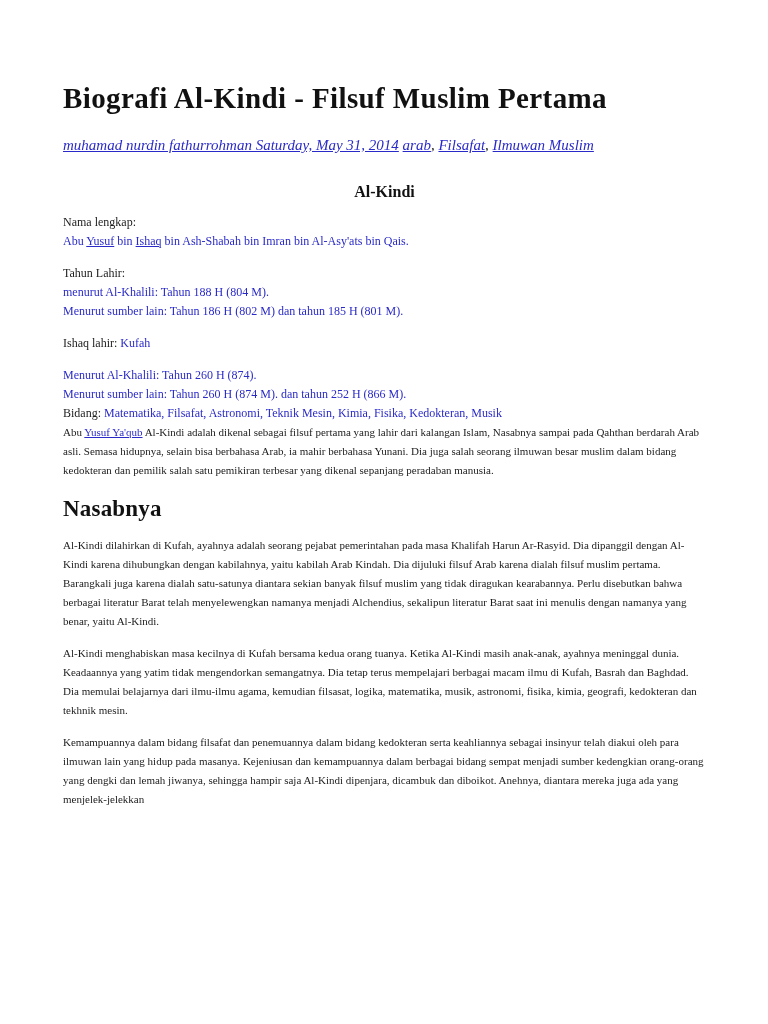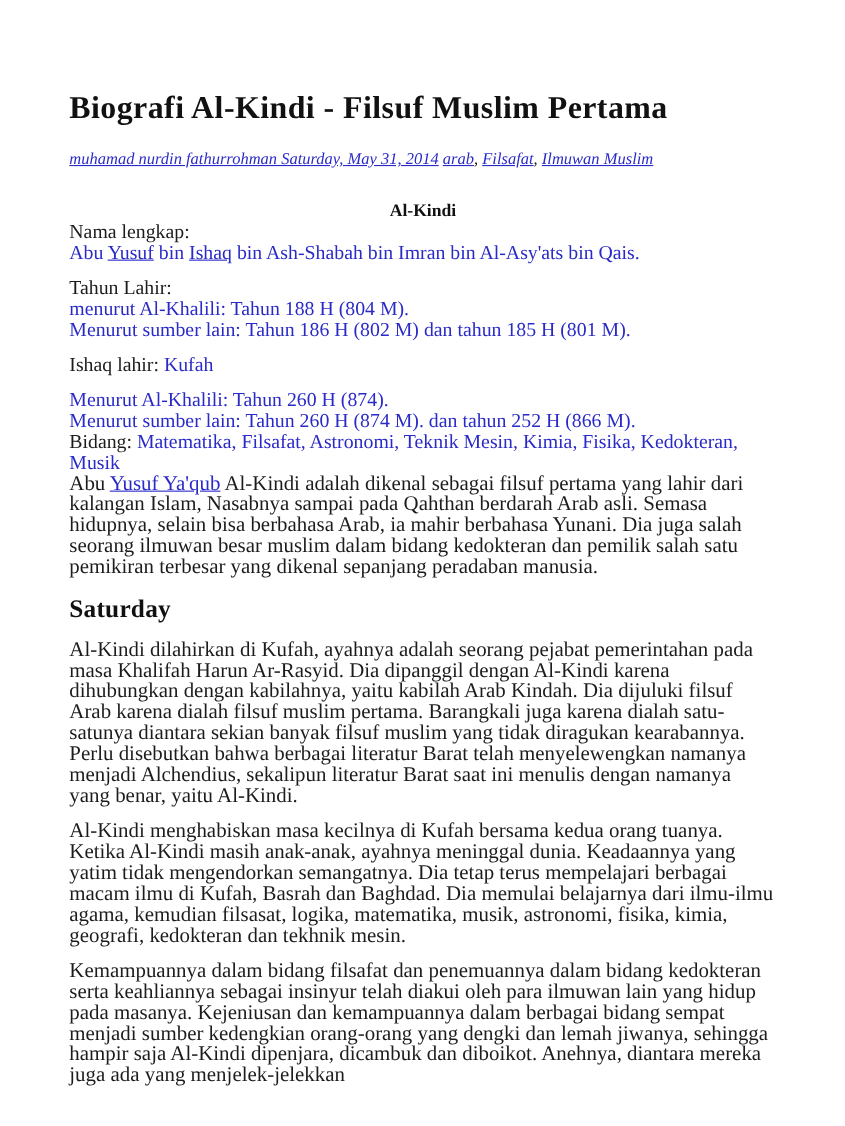--- a/index.html
+++ b/index.html
@@ -18,31 +18,31 @@
     font-size: 29px; font-weight: bold; letter-spacing: 0.4px;
     margin: 0 0 21px 0; white-space: nowrap; color: #111;
   }
 
   .byline { font-size: 15px; line-height: 19px; margin: 0 0 27px 0; color: var(--ink); font-style: italic; }
   .byline a { color: var(--link); text-decoration: underline; cursor: pointer; }
   .byline .sep { color: var(--ink); text-decoration: none; }
 
   .center-head {
     text-align: center; font-weight: bold; font-size: 16px; line-height: 19px;
-    margin: 0; color: #111;
+    margin: 12px; color: #111;
   }
 
-  .line { font-size: 18px; line-height: 19px; }
+  .line { font-size: 12px; line-height: 19px; }
   .blue { color: var(--link); }
   .blk  { color: var(--ink); }
   a.inline-link { color: var(--link); text-decoration: underline; cursor: pointer; }
   .gap { height: 13px; }
 
   p.body {
-    font-size: 19px; line-height: 19px; margin: 0 0 13px 0; color: var(--ink);
+    font-size: 11px; line-height: 19px; margin: 0 0 13px 0; color: var(--ink);
   }
   p.body.no-top { margin-top: 0; }
 
   h2.section-head {
     font-size: 23px; font-weight: bold; color: #111;
     margin: 16px 0 14px 0; letter-spacing: 0.2px;
   }
 </style>
 </head>
 <body>
@@ -72,19 +72,19 @@
   <div class="line"><span class="blk">Ishaq lahir: </span><span class="blue">Kufah</span></div>
 
   <div class="gap"></div>
 
   <div class="line blue">Menurut Al-Khalili: Tahun 260 H (874).</div>
   <div class="line blue">Menurut sumber lain: Tahun 260 H (874 M). dan tahun 252 H (866 M).</div>
   <div class="line"><span class="blk">Bidang: </span><span class="blue">Matematika, Filsafat, Astronomi, Teknik Mesin, Kimia, Fisika, Kedokteran, Musik</span></div>
 
   <p class="body no-top"><span>Abu </span><a class="inline-link">Yusuf Ya'qub</a><span> Al-Kindi adalah dikenal sebagai filsuf pertama yang lahir dari kalangan Islam, Nasabnya sampai pada Qahthan berdarah Arab asli. Semasa hidupnya, selain bisa berbahasa Arab, ia mahir berbahasa Yunani. Dia juga salah seorang ilmuwan besar muslim dalam bidang kedokteran dan pemilik salah satu pemikiran terbesar yang dikenal sepanjang peradaban manusia.</span></p>
 
-  <h2 class="section-head">Saturday</h2>
+  <h2 class="section-head">Nasabnya</h2>
   <p class="body">Al-Kindi dilahirkan di Kufah, ayahnya adalah seorang pejabat pemerintahan pada masa Khalifah Harun Ar-Rasyid. Dia dipanggil dengan Al-Kindi karena dihubungkan dengan kabilahnya, yaitu kabilah Arab Kindah. Dia dijuluki filsuf Arab karena dialah filsuf muslim pertama. Barangkali juga karena dialah satu-satunya diantara sekian banyak filsuf muslim yang tidak diragukan kearabannya. Perlu disebutkan bahwa berbagai literatur Barat telah menyelewengkan namanya menjadi Alchendius, sekalipun literatur Barat saat ini menulis dengan namanya yang benar, yaitu Al-Kindi.</p>
 
   <p class="body">Al-Kindi menghabiskan masa kecilnya di Kufah bersama kedua orang tuanya. Ketika Al-Kindi masih anak-anak, ayahnya meninggal dunia. Keadaannya yang yatim tidak mengendorkan semangatnya. Dia tetap terus mempelajari berbagai macam ilmu di Kufah, Basrah dan Baghdad. Dia memulai belajarnya dari ilmu-ilmu agama, kemudian filsasat, logika, matematika, musik, astronomi, fisika, kimia, geografi, kedokteran dan tekhnik mesin.</p>
   <p class="body">Kemampuannya dalam bidang filsafat dan penemuannya dalam bidang kedokteran serta keahliannya sebagai insinyur telah diakui oleh para ilmuwan lain yang hidup pada masanya. Kejeniusan dan kemampuannya dalam berbagai bidang sempat menjadi sumber kedengkian orang-orang yang dengki dan lemah jiwanya, sehingga hampir saja Al-Kindi dipenjara, dicambuk dan diboikot. Anehnya, diantara mereka juga ada yang menjelek-jelekkan</p>
 
 </div>
 
 </body></html>

